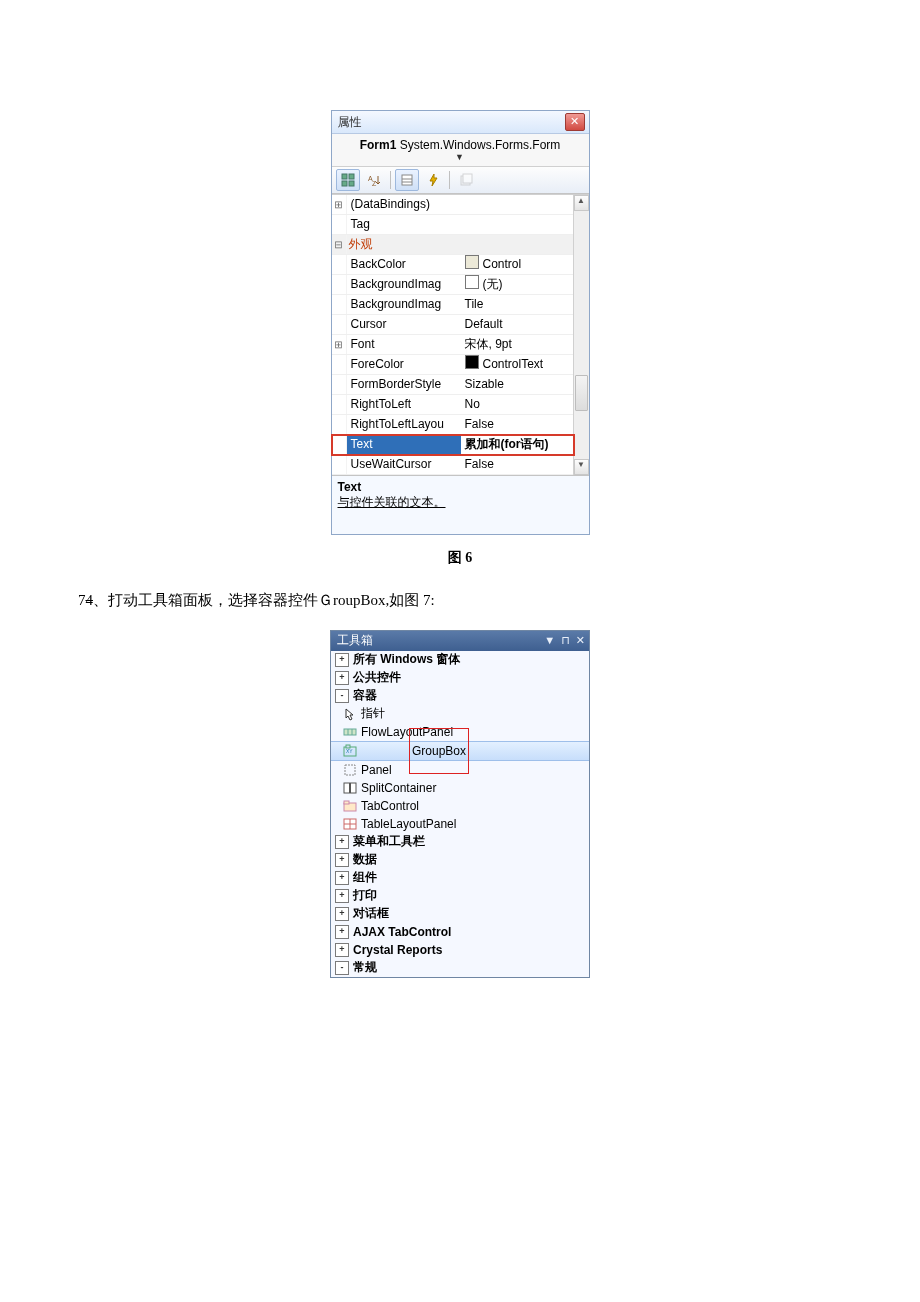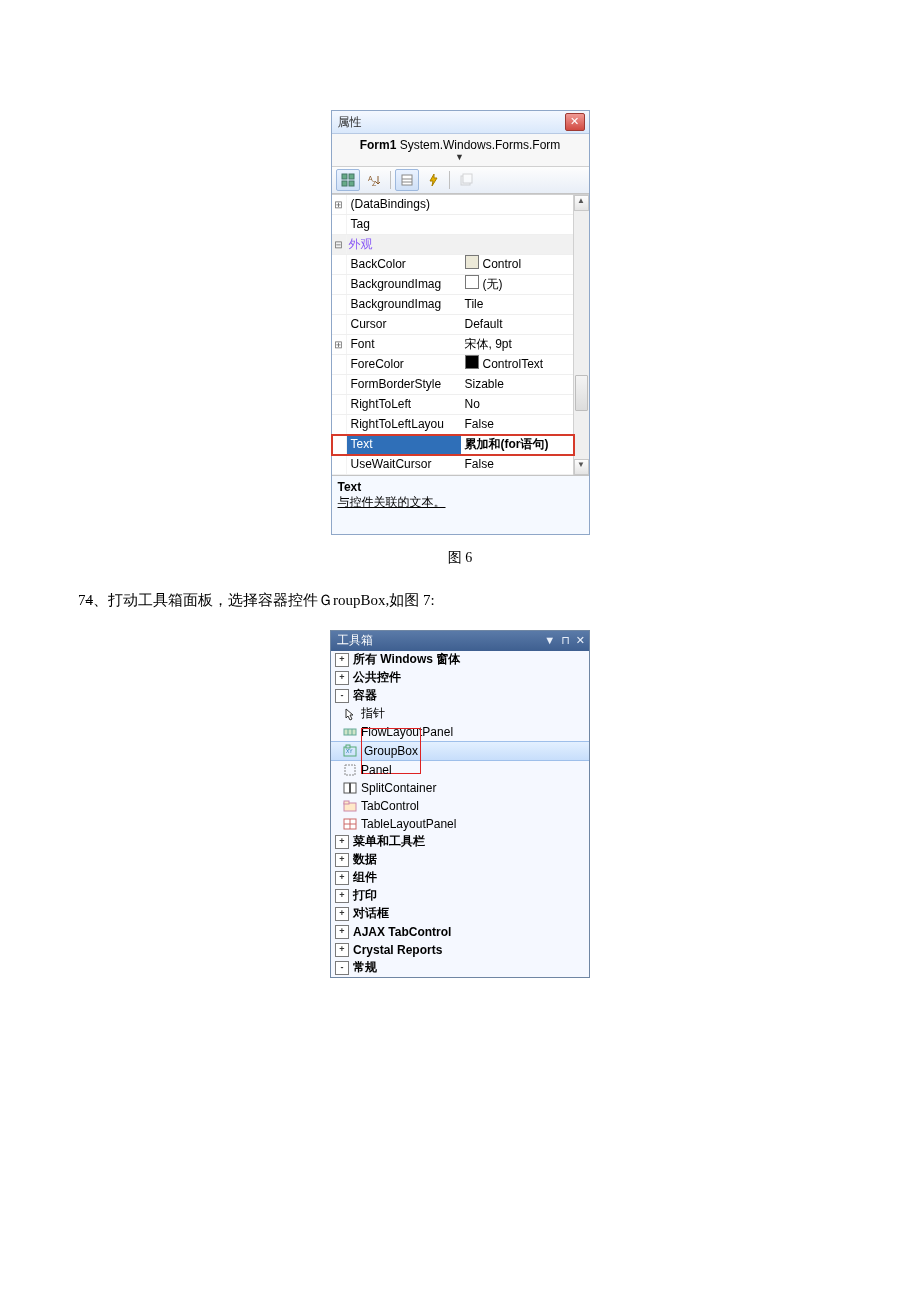--- a/index.html
+++ b/index.html
@@ -11,20 +11,21 @@
     color: #000;
     width: 920px;
   }
   .page {
     padding: 110px 60px 60px 60px;
   }
   .figure-caption {
     text-align: center;
     margin: 14px 0 22px 0;
     font-size: 14px;
+    font-weight: bold;
   }
   .body-text {
     font-size: 15px;
     margin: 8px 0 18px 18px;
     line-height: 1.5;
   }
   .body-text .strike {
     text-decoration: line-through;
   }
 
@@ -142,21 +143,21 @@
   .row .val {
     flex: 1;
     padding-left: 4px;
     overflow: hidden; white-space: nowrap;
     display: flex; align-items: flex-start; gap: 4px;
   }
   .row.cat {
     background: #f1f1f1;
     color: #555;
   }
-  .row.cat .name { color: #8b5cf6; padding-left: 2px; }
+  .row.cat .name { color: #c2410c; padding-left: 2px; }
   .row.selected .name {
     background: #2f6fb8;
     color: #fff;
   }
   .row.selected {
     outline: 2px solid #d63a2a;
     outline-offset: -1px;
     position: relative;
     z-index: 2;
   }
@@ -221,20 +222,21 @@
   .tbx-row.selected {
     background: linear-gradient(#e3f0ff,#c7defb);
     border-top: 1px solid #9ebfea;
     border-bottom: 1px solid #9ebfea;
     height: 18px;
   }
   .tbx-row.selected .label-box {
     border: 1px solid #d22;
     padding: 15px 2px;
     background: transparent;
+    margin-left: 48px;
   }
 
   
   .icon-svg { width: 14px; height: 14px; display: block; }
 </style>
 </head>
 <body>
 
 <div class="page">
 

